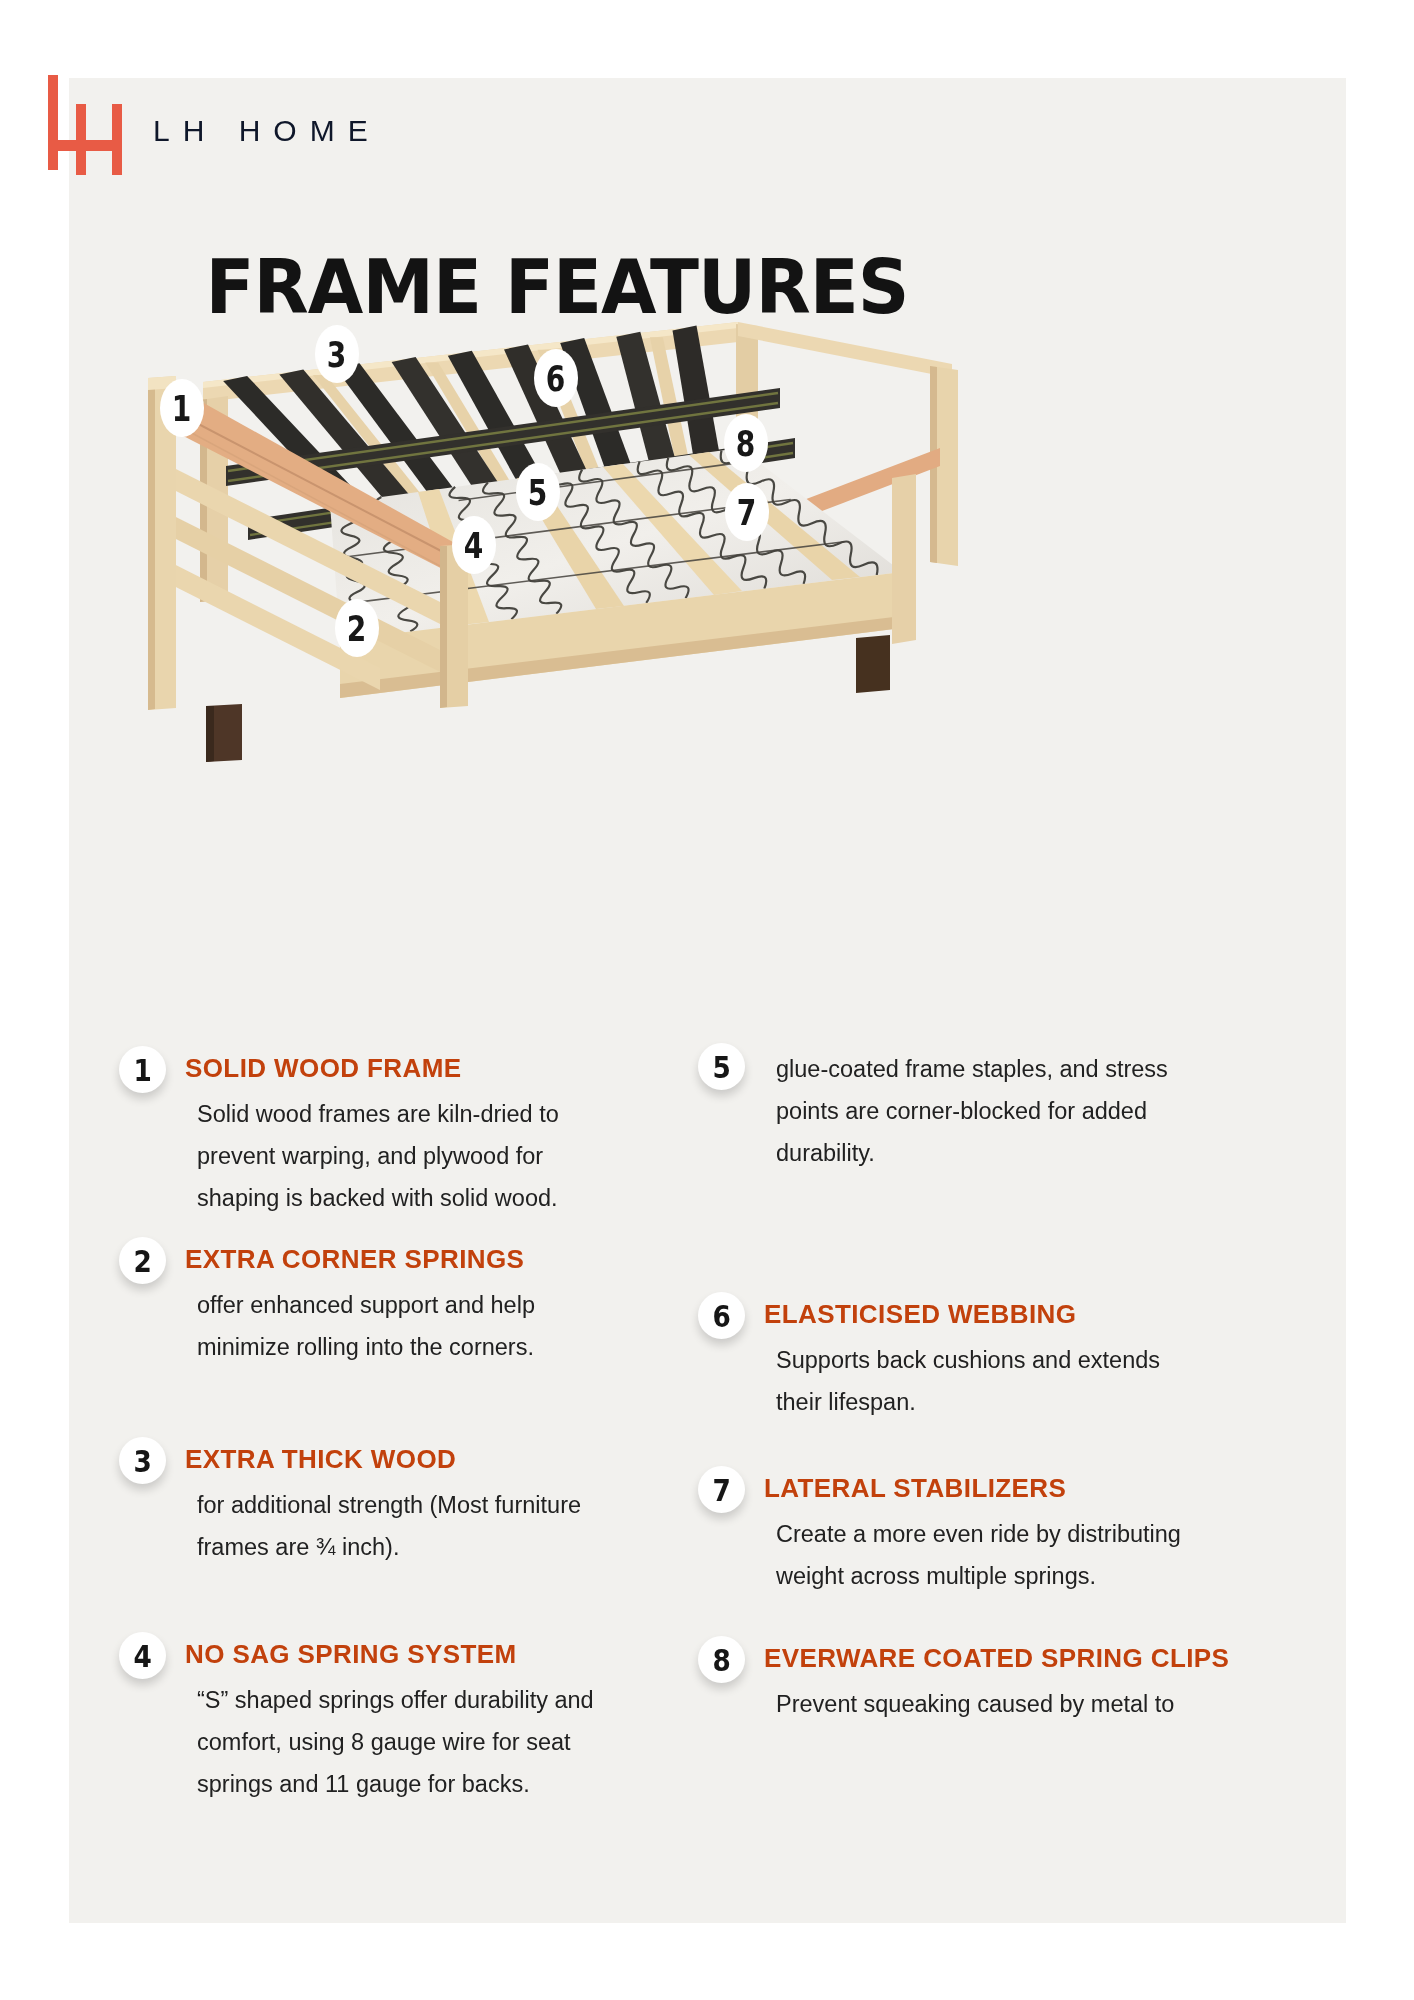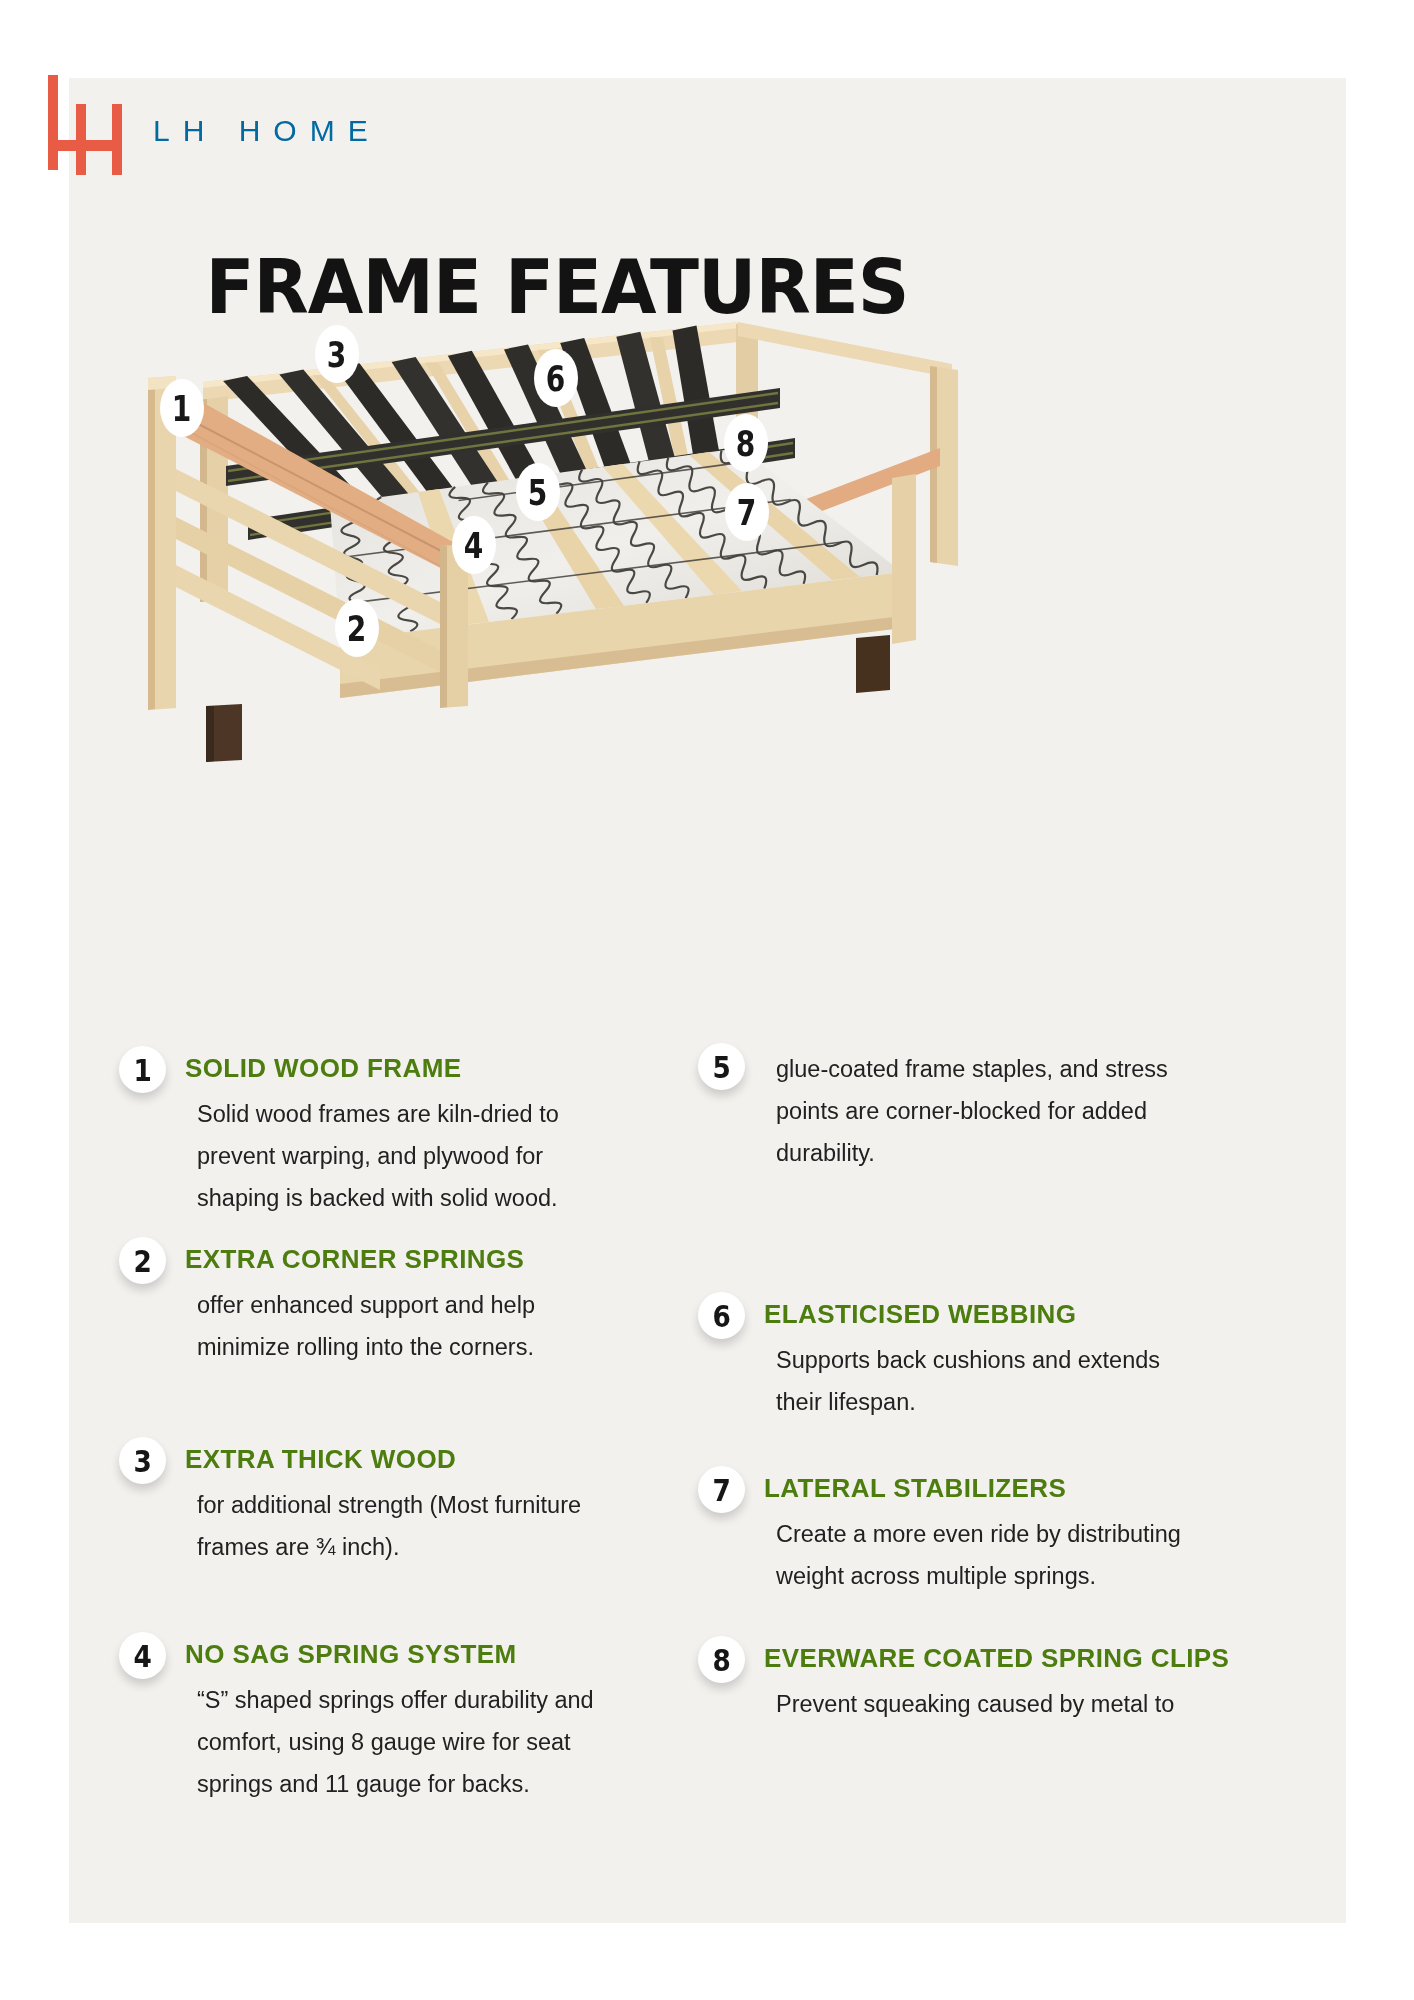--- a/index.html
+++ b/index.html
@@ -2,21 +2,21 @@
 <html><head>
 <meta charset="utf-8">
 <style>
   html,body{margin:0;padding:0;background:#ffffff;width:1414px;height:2000px;overflow:hidden;
     font-family:"Liberation Sans",sans-serif;color:#1d1d1b;}
   .stage{position:relative;width:1414px;height:2000px;background:#ffffff;}
   .panel{position:absolute;left:69px;top:78px;width:1277px;height:1845px;background:#f2f1ee;}
   
   .monogram{position:absolute;left:48px;top:75px;width:74px;height:100px;}
   .brand{position:absolute;left:153px;top:114px;font-size:30px;font-weight:500;
-    letter-spacing:13px;color:#0369a1;}
+    letter-spacing:13px;color:#0f172a;}
   
   .title{position:absolute;left:132px;top:244px;width:850px;text-align:center;
     font-family:"DejaVu Sans",sans-serif;font-size:74px;font-weight:800;letter-spacing:-1px;
     color:#131313;transform:scaleX(.97);transform-origin:center;white-space:nowrap;}
   
   .sofa{position:absolute;left:140px;top:308px;width:850px;height:460px;}
   .spring{fill:none;stroke:#3b3934;stroke-width:2.2;opacity:.92;}
   .wire{stroke:#45423d;stroke-width:1.6;opacity:.85;}
   
   .callout{position:absolute;width:44px;height:58px;border-radius:50%;background:#ffffff;
@@ -24,21 +24,21 @@
     font-family:"DejaVu Sans",sans-serif;font-weight:800;font-size:36px;color:#181818;}
   .callout span{display:inline-block;transform:scaleX(.78);}
   
   .feat{position:absolute;display:flex;gap:19px;}
   .badge{flex:0 0 auto;width:47px;height:47px;border-radius:50%;background:#ffffff;
     box-shadow:0 6px 10px rgba(0,0,0,.16);display:flex;align-items:center;justify-content:center;
     font-family:"DejaVu Sans",sans-serif;font-weight:800;font-size:31px;color:#161616;}
   .badge span{display:inline-block;transform:scaleX(.85);}
   .feat-content{padding-top:5px;}
   .feat-title{font-family:"Liberation Sans",sans-serif;font-size:26px;font-weight:700;
-    letter-spacing:.4px;color:#4d7c0f;line-height:34px;margin-bottom:8px;white-space:nowrap;}
+    letter-spacing:.4px;color:#c2410c;line-height:34px;margin-bottom:8px;white-space:nowrap;}
   .feat-line{font-size:23.5px;line-height:42px;color:#212121;white-space:nowrap;margin-left:12px;}
 </style>
 </head>
 <body>
 
 <div class="stage">
   <div class="panel"></div>
 
   <svg class="monogram" viewBox="0 0 74 100">
     <rect x="0" y="0" width="10" height="95" fill="#e85b45"></rect>

